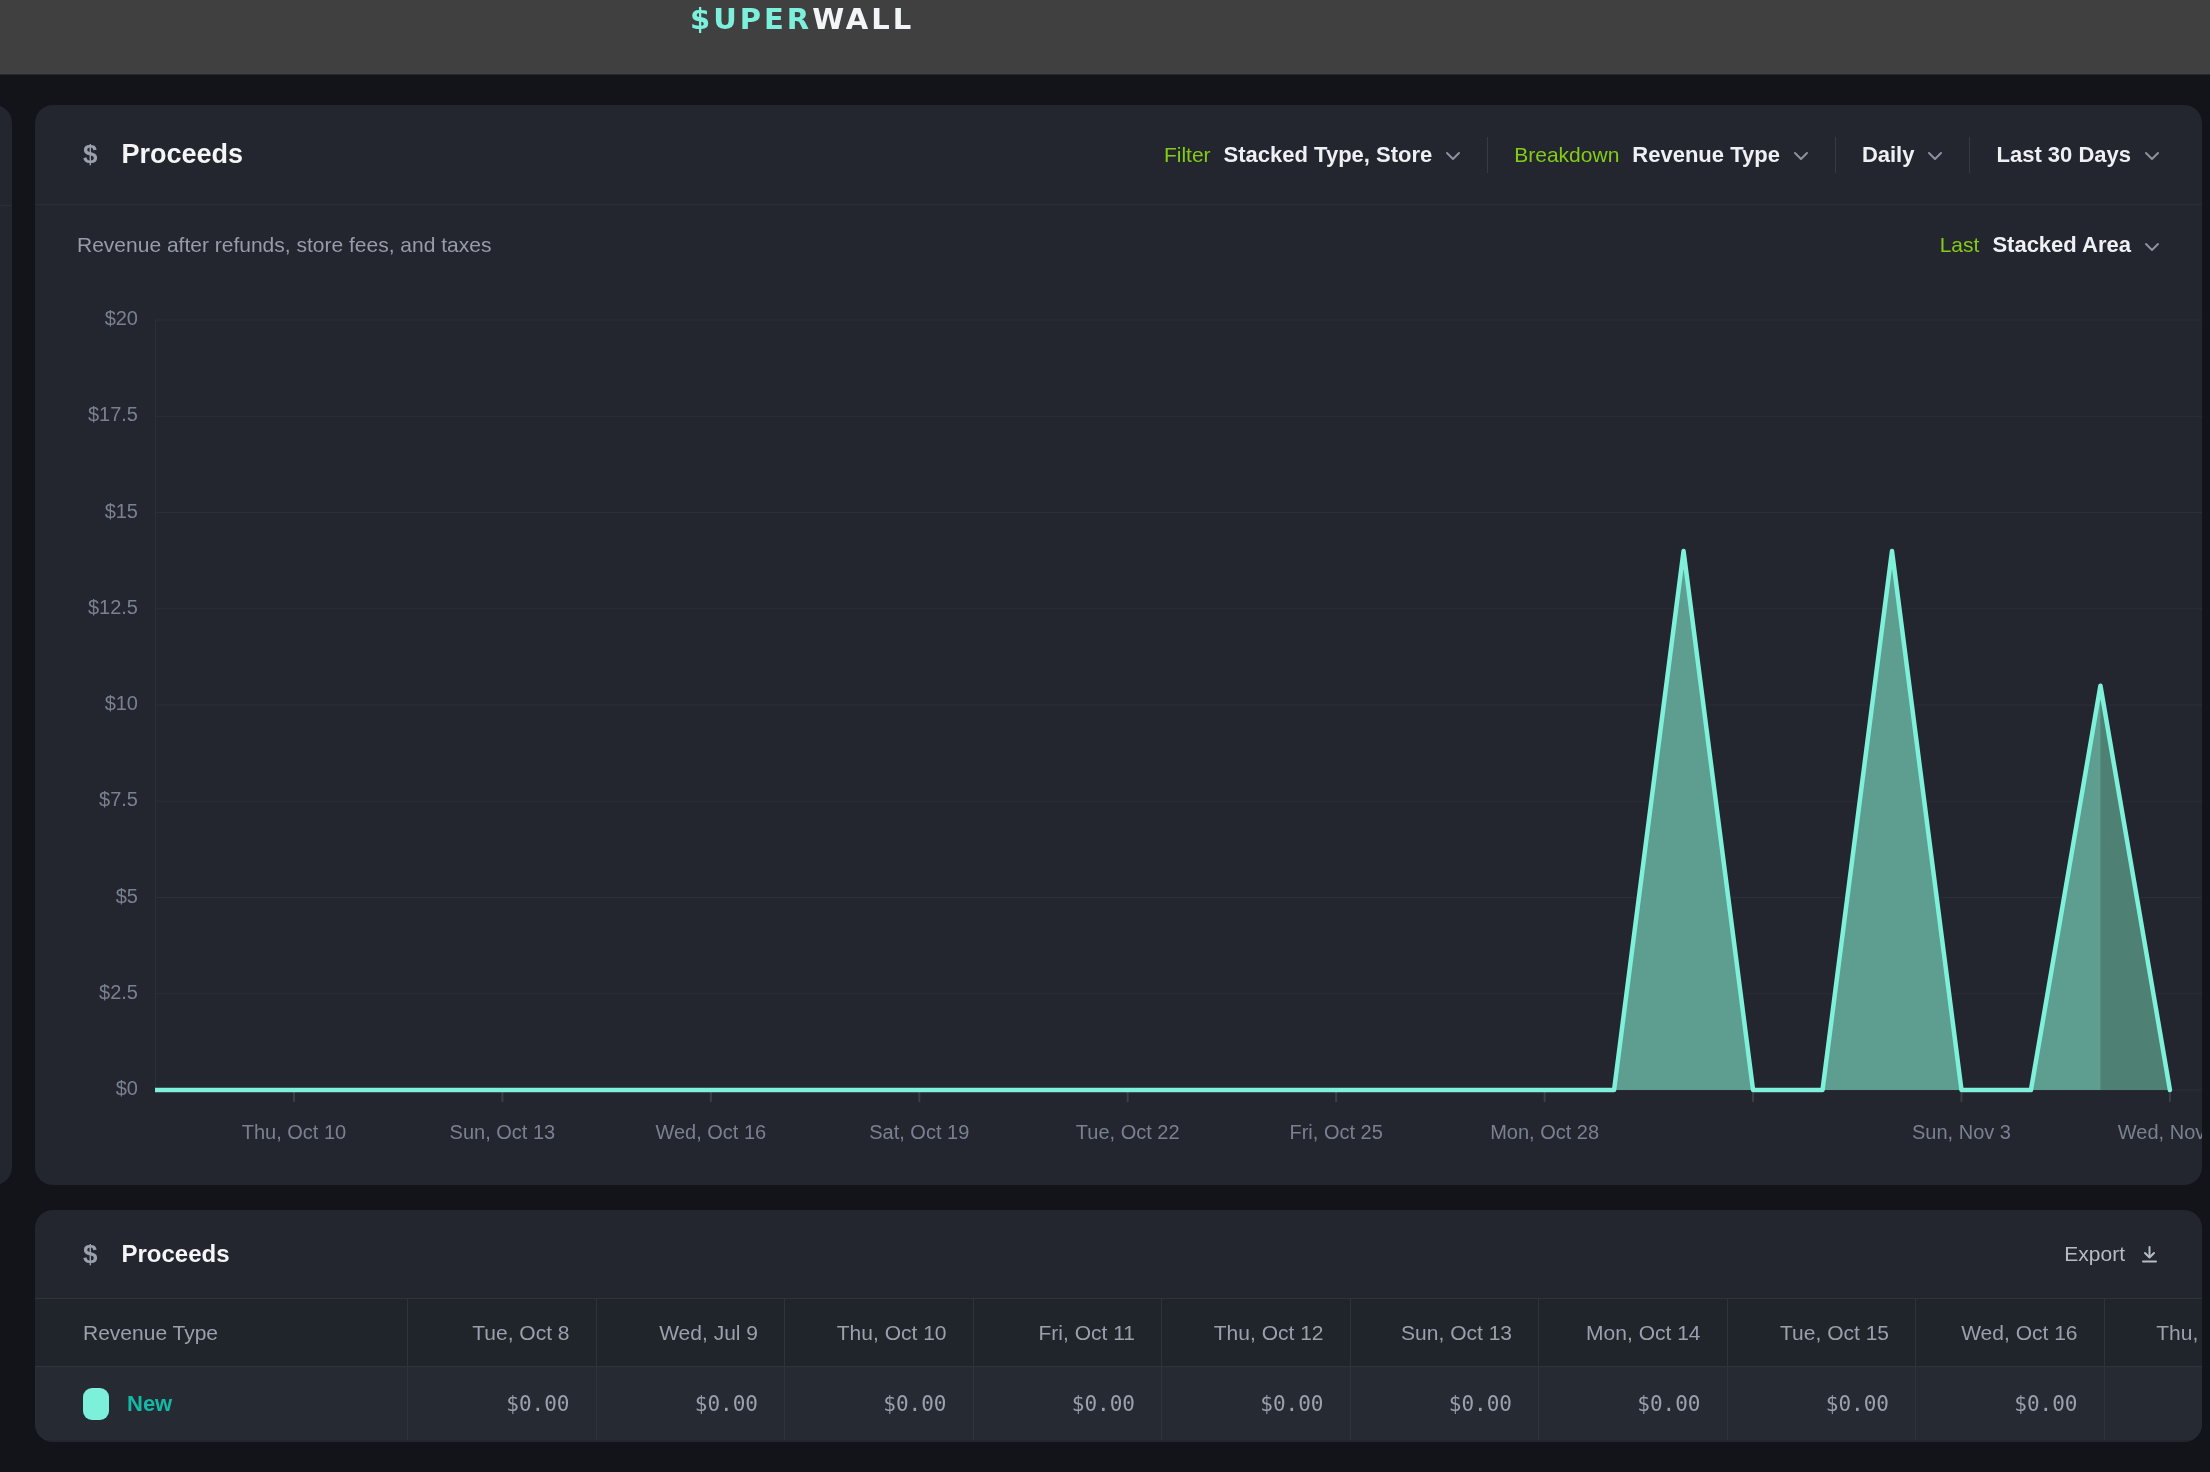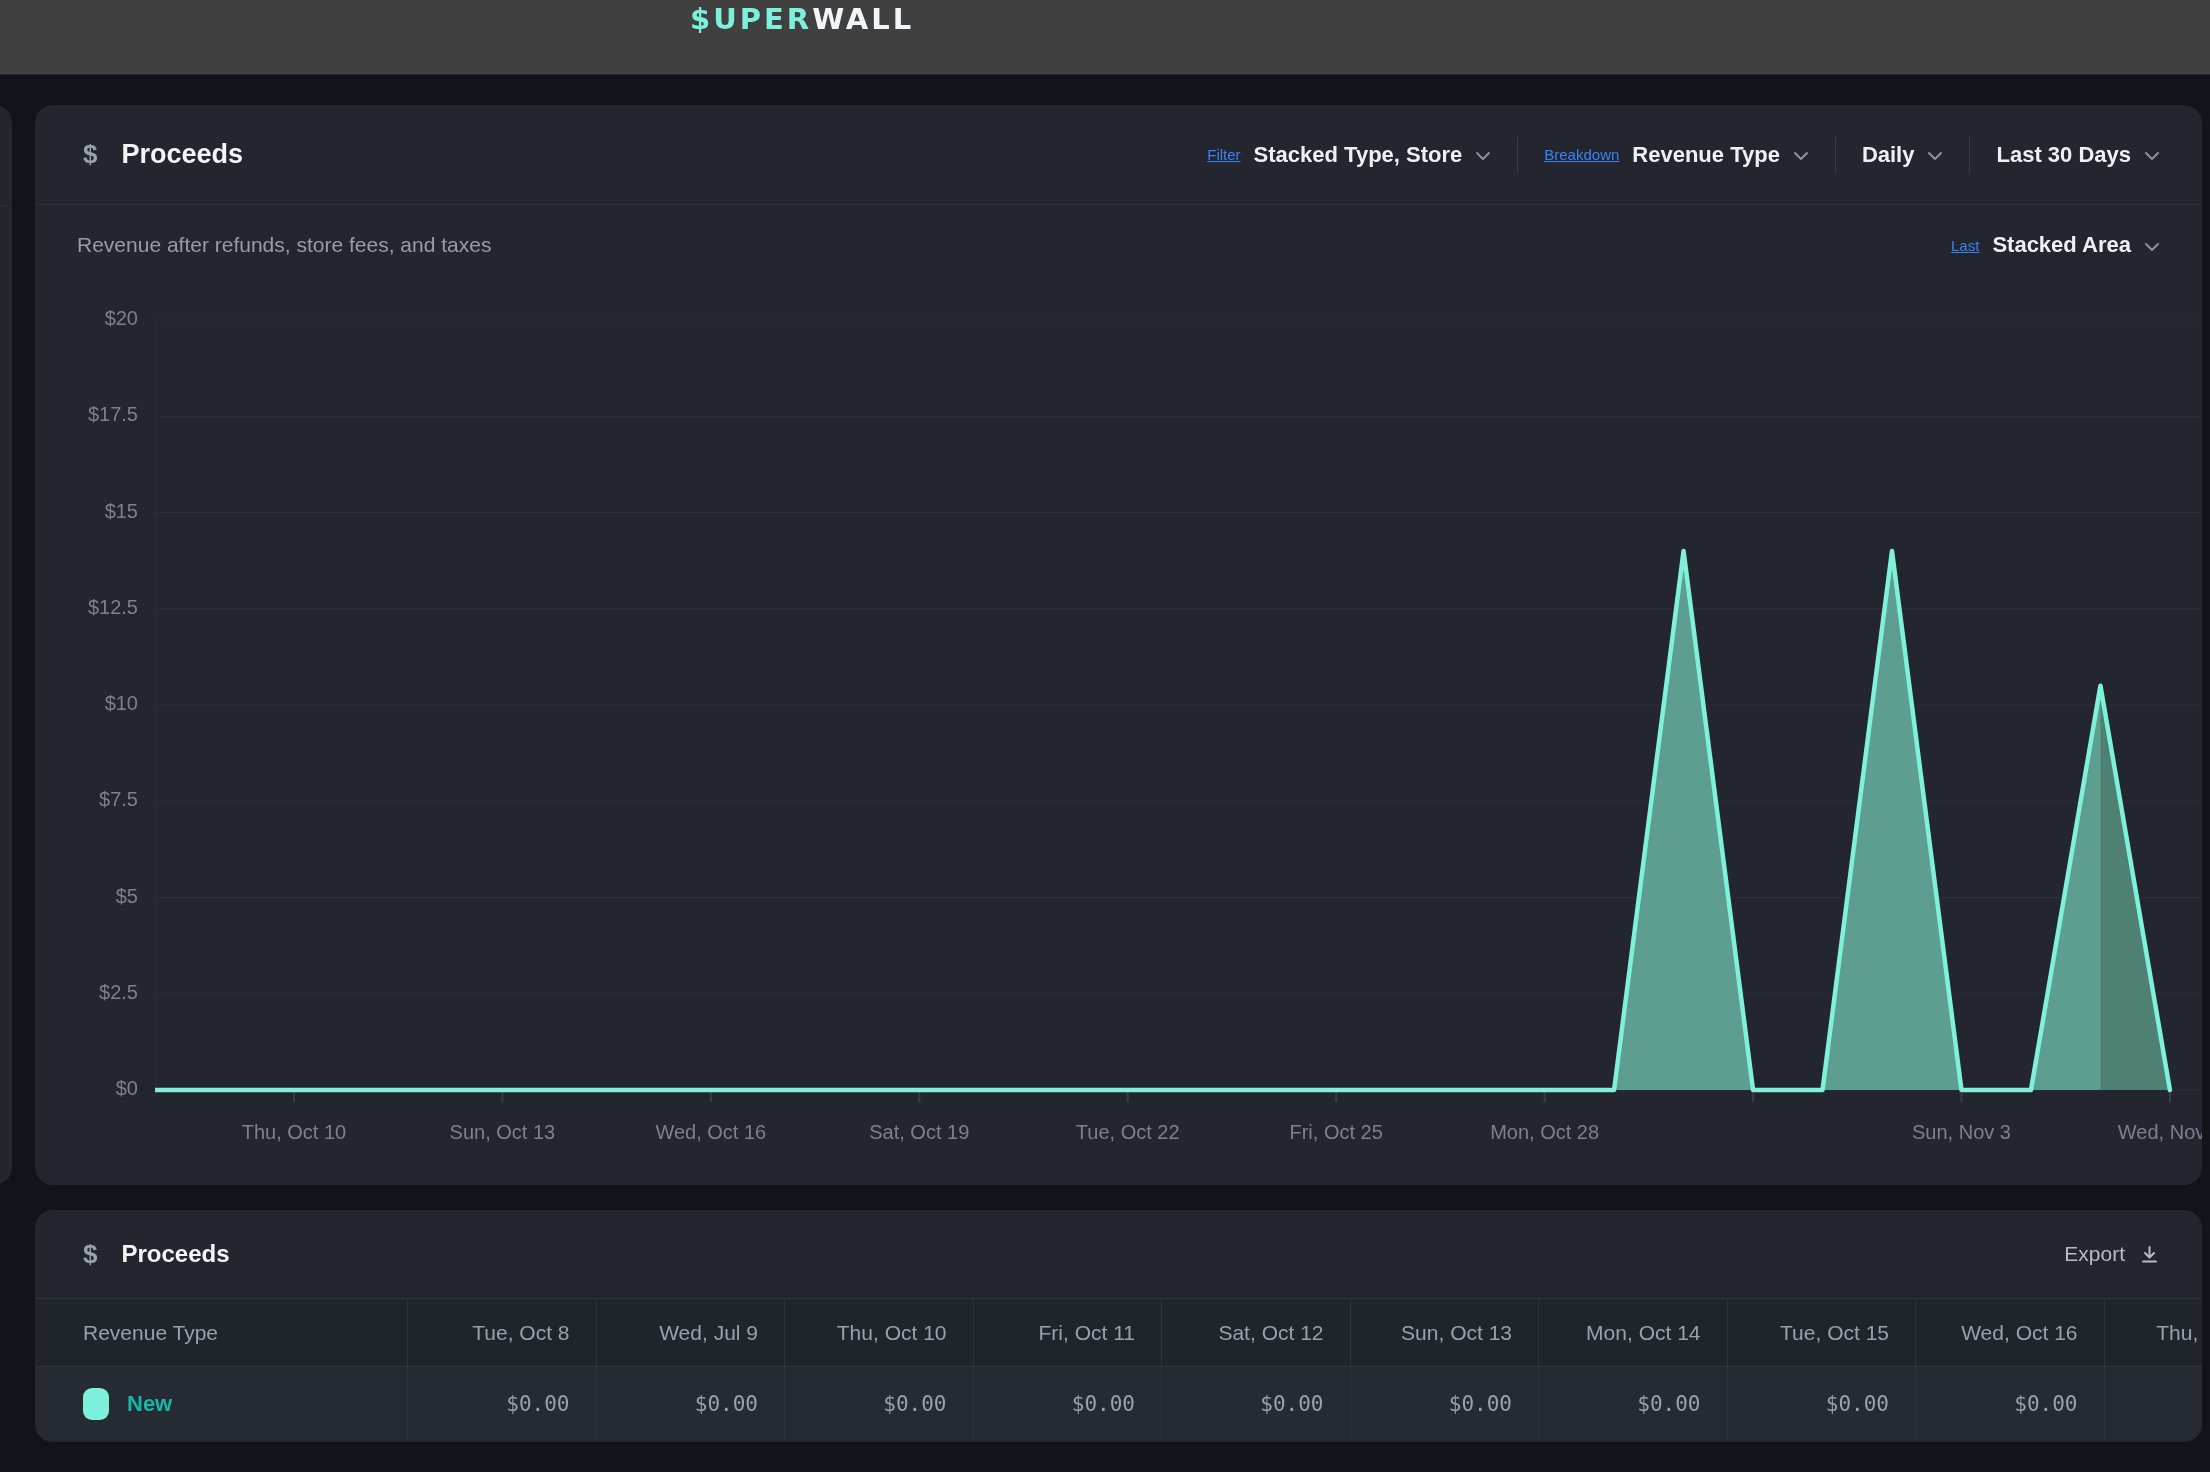--- a/index.html
+++ b/index.html
@@ -38,21 +38,21 @@
   .card-header {
     height:100px; display:flex; align-items:center;
     padding:0 42px 0 48px; border-bottom:1px solid #2b2e37;
   }
   .title-group { display:flex; align-items:center; gap:24px; }
   .dollar-icon { color:#9aa0ad; font-size:26px; font-weight:600; }
   .card-title { font-size:27px; font-weight:700; color:#f4f5f7; }
 
   .controls { margin-left:auto; display:flex; align-items:center; gap:26px; }
   .control { display:flex; align-items:center; gap:13px; cursor:pointer; white-space:nowrap; }
-  .control-label { color:#3b82f6; font-size:15px;text-decoration:underline; }
+  .control-label { color:#84cc16; font-size:21px; }
   .control-value { color:#eef0f4; font-size:22px; font-weight:600; }
   .chev { flex:0 0 auto; margin-top:3px; }
   .vdiv { width:1px; height:36px; background:#363a44; }
 
   
   .subtitle-row {
     height:80px; display:flex; align-items:center; padding:0 42px 0 42px;
   }
   .subtitle { color:#969caa; font-size:21px; }
   .chart-type { margin-left:auto; }
@@ -208,21 +208,21 @@
           <path d="M4 17.5h13"></path>
       </svg>
     </div>
   </div>
   <div class="grid" id="proceeds-grid" style="grid-template-columns: 372px repeat(10, 188.5px);">
       <div class="th first">Revenue Type</div>
       <div class="th">Tue, Oct 8</div>
       <div class="th">Wed, Jul 9</div>
       <div class="th">Thu, Oct 10</div>
       <div class="th">Fri, Oct 11</div>
-      <div class="th">Sat, Oct 12</div>
+      <div class="th">Thu, Oct 12</div>
       <div class="th">Sun, Oct 13</div>
       <div class="th">Mon, Oct 14</div>
       <div class="th">Tue, Oct 15</div>
       <div class="th">Wed, Oct 16</div>
       <div class="th">Thu, Oct 17</div>
       <div class="td first">
         <span class="swatch" style="background: rgb(125, 240, 220);"></span>
         <span class="series-label">New</span>
       </div>
       <div class="td value">$0.00</div>

